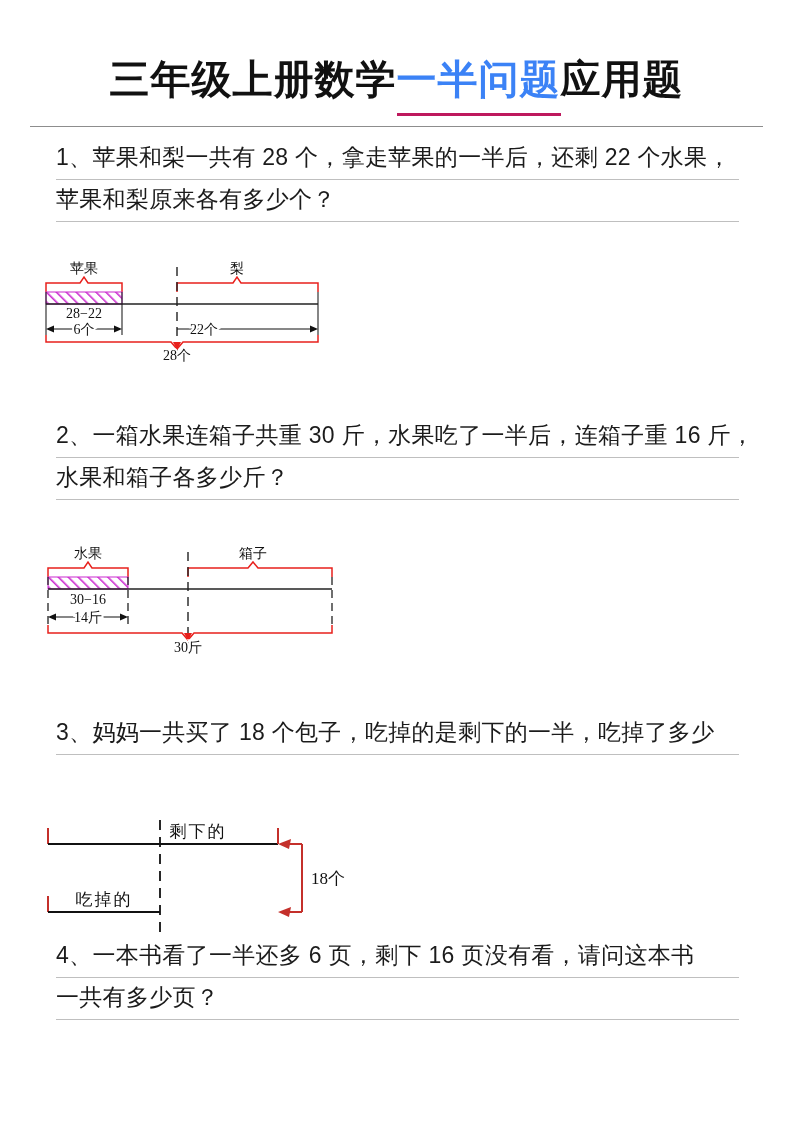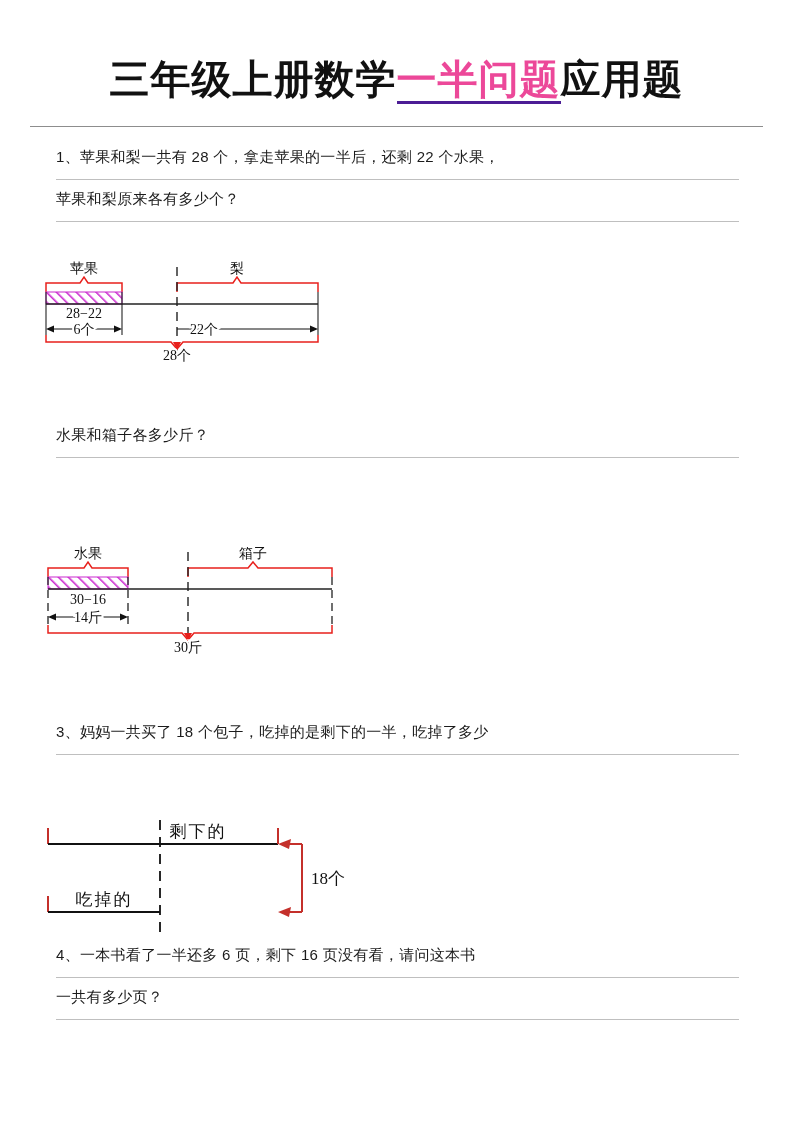--- a/index.html
+++ b/index.html
@@ -11,30 +11,30 @@
   }
   .page{position:relative;width:793px;height:1122px;}
 
   
   .title-wrap{position:absolute;left:0;top:58px;width:793px;text-align:center;}
   .title{
     font-family:"Liberation Sans","DejaVu Sans",sans-serif;
     font-weight:700;font-size:40px;letter-spacing:1px;color:#111;
     white-space:nowrap;line-height:1.05;
   }
-  .title .hl{color:#ec4899;border-bottom:3px solid #4c1d95;padding-bottom:0;}
+  .title .hl{color:#3b82f6;border-bottom:3px solid #be185d;padding-bottom:12px;}
   .title-rule{position:absolute;left:30px;top:126px;width:733px;height:0;
     border-top:1.4px solid #8d8d8d;}
 
   
   .prob{position:absolute;left:56px;width:683px;}
   .pline{
     position:relative;height:42px;
     font-family:"Liberation Sans","DejaVu Sans",sans-serif;
-    font-size:15px;color:#1b1b1b;line-height:34px;
+    font-size:23px;color:#1b1b1b;line-height:34px;
     white-space:nowrap;letter-spacing:.3px;
   }
   .pline::after{
     content:"";position:absolute;left:0;right:0;bottom:2px;
     border-bottom:1.3px solid #bfbfbf;
   }
 
   
   .diagram{position:absolute;text-align:right;}
   svg{display:block;overflow:visible;}
@@ -97,20 +97,21 @@
       <path d="M300,84 L292,80.6 L292,87.4 Z" fill="#111"></path>
       <text class="tx" x="186" y="89" font-size="14" text-anchor="middle" style="paint-order:stroke;stroke:#ffffff;stroke-width:4px;">22个</text>
 
       <path d="M28,90 L28,97 L153,97 L159,104 L165,97 L300,97 L300,90" fill="none" stroke="#e8201c" stroke-width="1.5"></path>
       <path d="M159,105 L155,97 L163,97 Z" fill="#e8201c"></path>
       <text class="tx" x="159" y="115" font-size="14" text-anchor="middle" style="paint-order:stroke;stroke:#ffffff;stroke-width:4px;">28个</text>
     </svg>
   </div>
 
   <div class="prob" style="top:418px;">
+    <div class="pline">2、一箱水果连箱子共重 30 斤，水果吃了一半后，连箱子重 16 斤，</div>
     <div class="pline">水果和箱子各多少斤？</div>
   </div>
 
   <div class="diagram" style="left:20px;top:530px;">
     <svg width="360" height="125" viewBox="0 0 360 125">
       <defs>
         <pattern id="hatch2" width="7" height="7" patternUnits="userSpaceOnUse" patternTransform="rotate(-45)">
           <rect width="7" height="7" fill="#ffffff"></rect>
           <line x1="0" y1="0" x2="0" y2="7" stroke="#cc2bd0" stroke-width="3.2"></line>
         </pattern>

